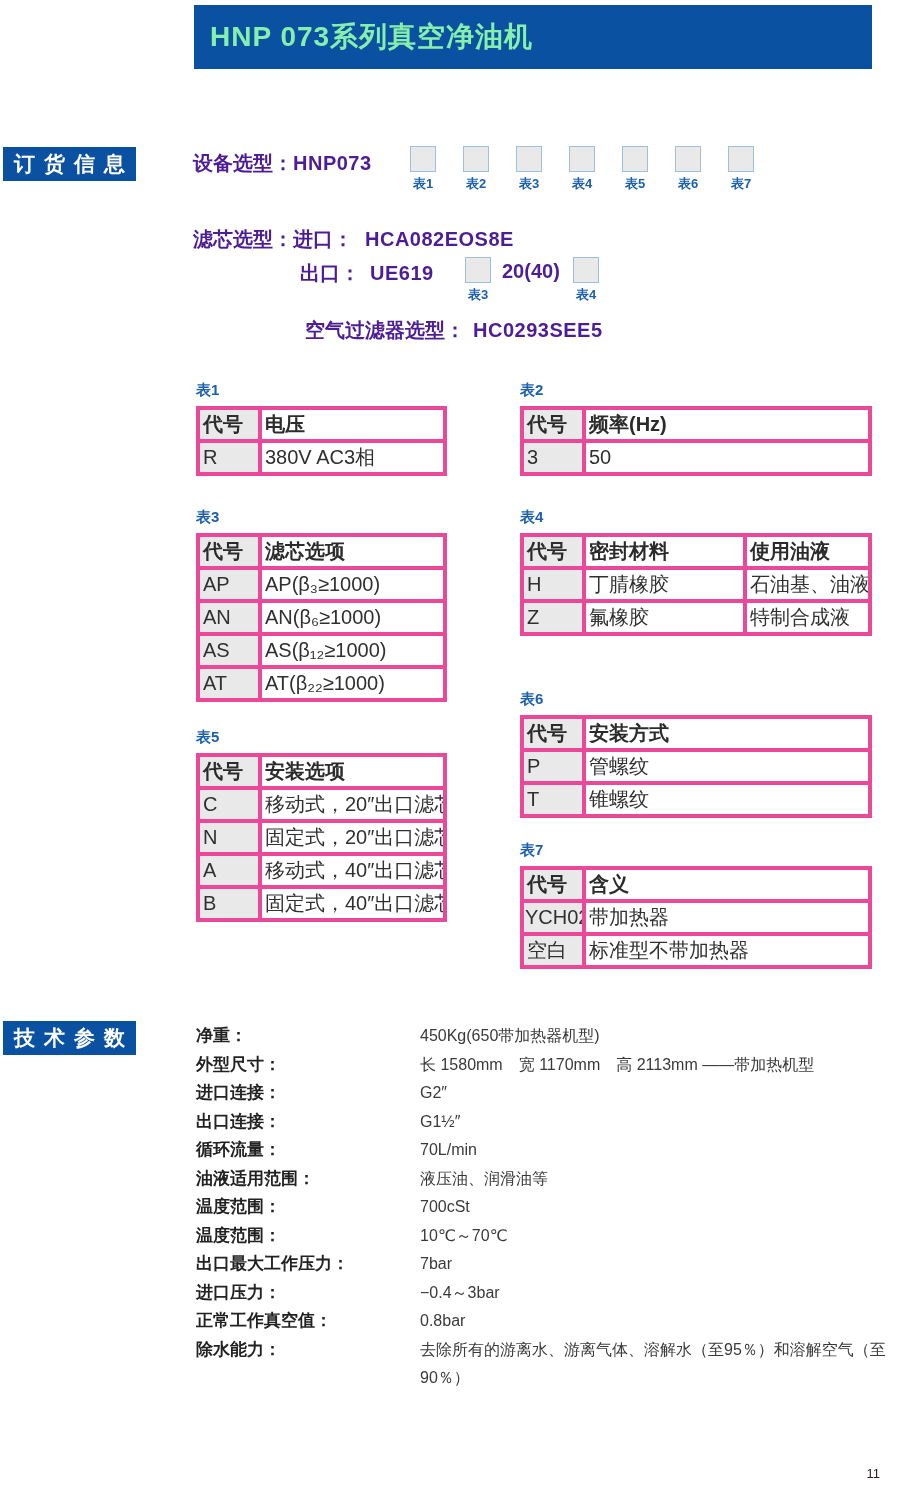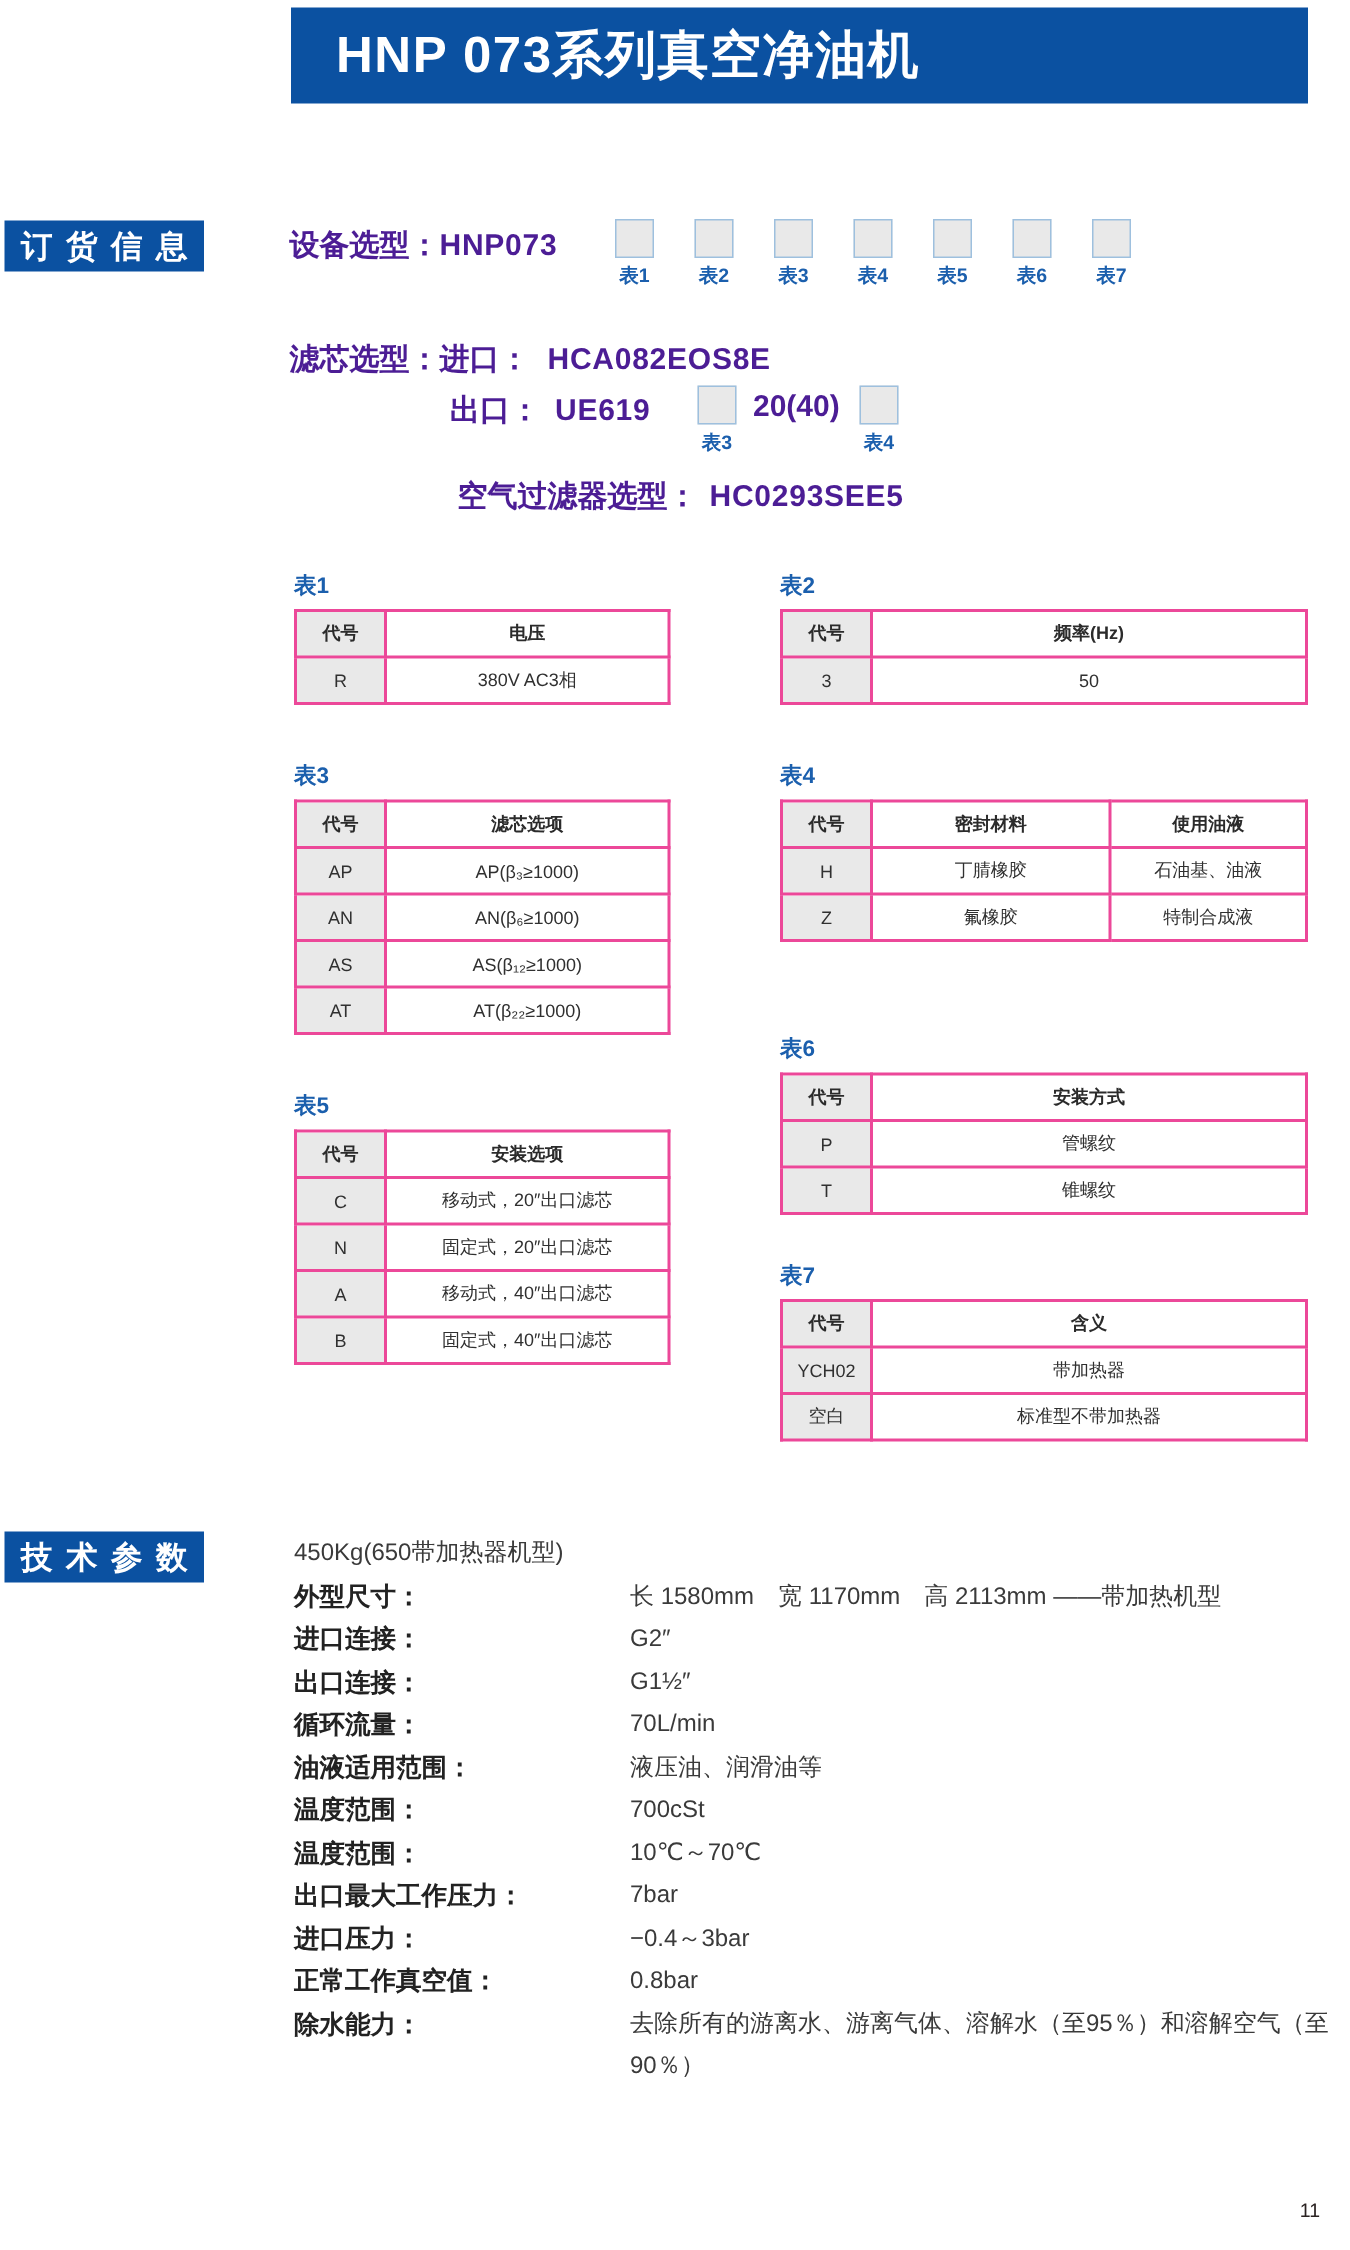--- a/index.html
+++ b/index.html
@@ -4,21 +4,21 @@
 <style>
   html,body{margin:0;padding:0;}
   body{
     width:900px;height:1500px;position:relative;background:#ffffff;
     font-family:"Liberation Sans","DejaVu Sans",sans-serif;
     -webkit-font-smoothing:antialiased;color:#2b2b2b;overflow:hidden;
   }
   
   .header-band{position:absolute;left:194px;top:5px;width:678px;height:64px;
     background:#0b51a1;display:flex;align-items:center;}
-  .header-title{color:#ffffff;font-size:34px;font-weight:bold;padding-left:30px;letter-spacing:1px;}
+  .header-title{color:#86efac;font-size:28px;font-weight:bold;padding-left:16px;letter-spacing:1px;}
 
   
   .section-tag{position:absolute;left:3px;width:133px;height:34px;background:#0b51a1;
     color:#ffffff;font-size:21px;font-weight:bold;display:flex;align-items:center;
     justify-content:center;letter-spacing:9px;padding-left:9px;box-sizing:border-box;}
   #tag-ordering{top:147px;}
   #tag-tech{top:1021px;}
 
   
   .ord-line{position:absolute;font-size:20px;font-weight:bold;color:#4c1d95;white-space:nowrap;}
@@ -27,21 +27,21 @@
   
   .boxes-row{position:absolute;display:flex;}
   .box-item{display:flex;flex-direction:column;align-items:center;width:26px;}
   .opt-box{width:26px;height:26px;background:#e9e9e9;border:1px solid #9ec0de;box-sizing:border-box;}
   .box-label{margin-top:3px;font-size:13px;font-weight:bold;color:#1b5fad;white-space:nowrap;}
 
   
   .tbl{position:absolute;}
   .tbl-title{font-size:15px;font-weight:bold;color:#1b5fad;margin-bottom:6px;}
   .tbl table{width:100%;border-collapse:collapse;border:2px solid #2e73b4;background:#ffffff;table-layout:fixed;}
-  .tbl td{border:2px solid #ec4899;height:29px;text-align:center;font-size:12px;
+  .tbl td{border:4px solid #ec4899;height:29px;text-align:left;font-size:20px;
     color:#303030;padding:0 3px;overflow:hidden;white-space:nowrap;}
   .tbl td.c1{background:#e9e9e9;}
   .tbl tr.hd td{font-weight:bold;color:#2b2b2b;}
   .w-left{width:251px;}
   .w-right{width:352px;}
 
   
   .spec-list{position:absolute;left:196px;top:1022px;width:700px;}
   .spec-row{display:flex;align-items:flex-start;line-height:28.5px;}
   .spec-label{flex:none;width:224px;font-size:17px;font-weight:bold;color:#222222;white-space:nowrap;}
@@ -266,20 +266,21 @@
       <td>标准型不带加热器</td>
     </tr>
   </tbody>
     </table>
 </div>
 
 <div class="section-tag" id="tag-tech">技术参数</div>
 
 <div class="spec-list">
   <div class="spec-row">
+    <div class="spec-label">净重：</div>
     <div class="spec-value">450Kg(650带加热器机型)</div>
   </div>
   <div class="spec-row">
     <div class="spec-label">外型尺寸：</div>
     <div class="spec-value">长 1580mm　宽 1170mm　高 2113mm ——带加热机型</div>
   </div>
   <div class="spec-row">
     <div class="spec-label">进口连接：</div>
     <div class="spec-value">G2″</div>
   </div>

